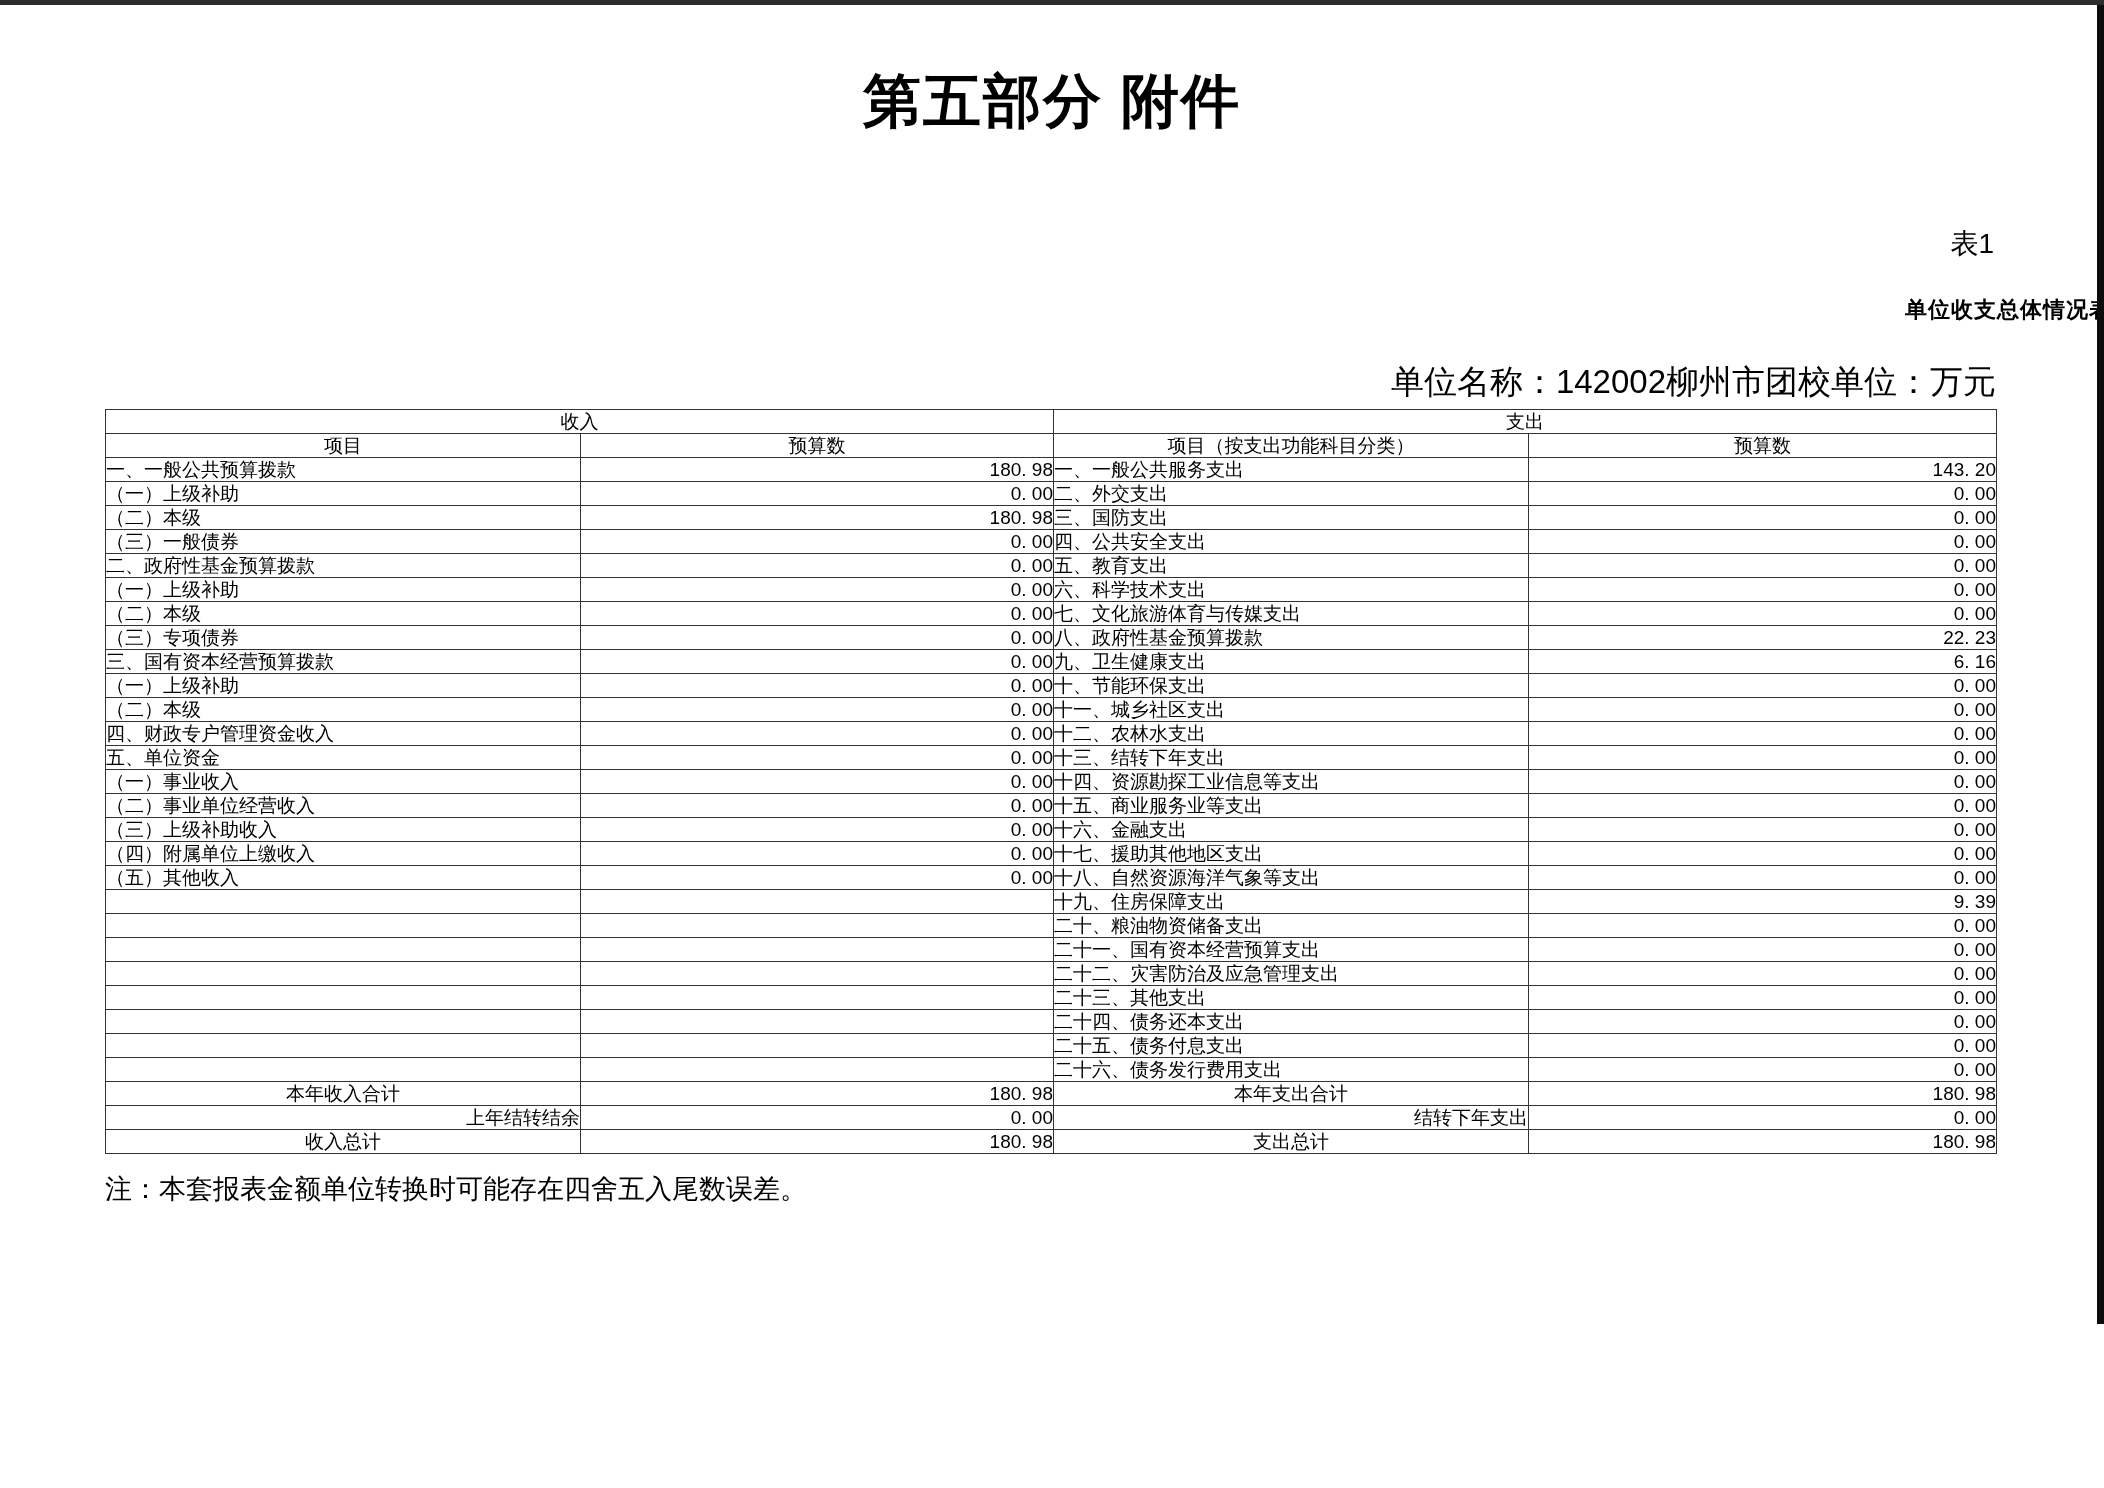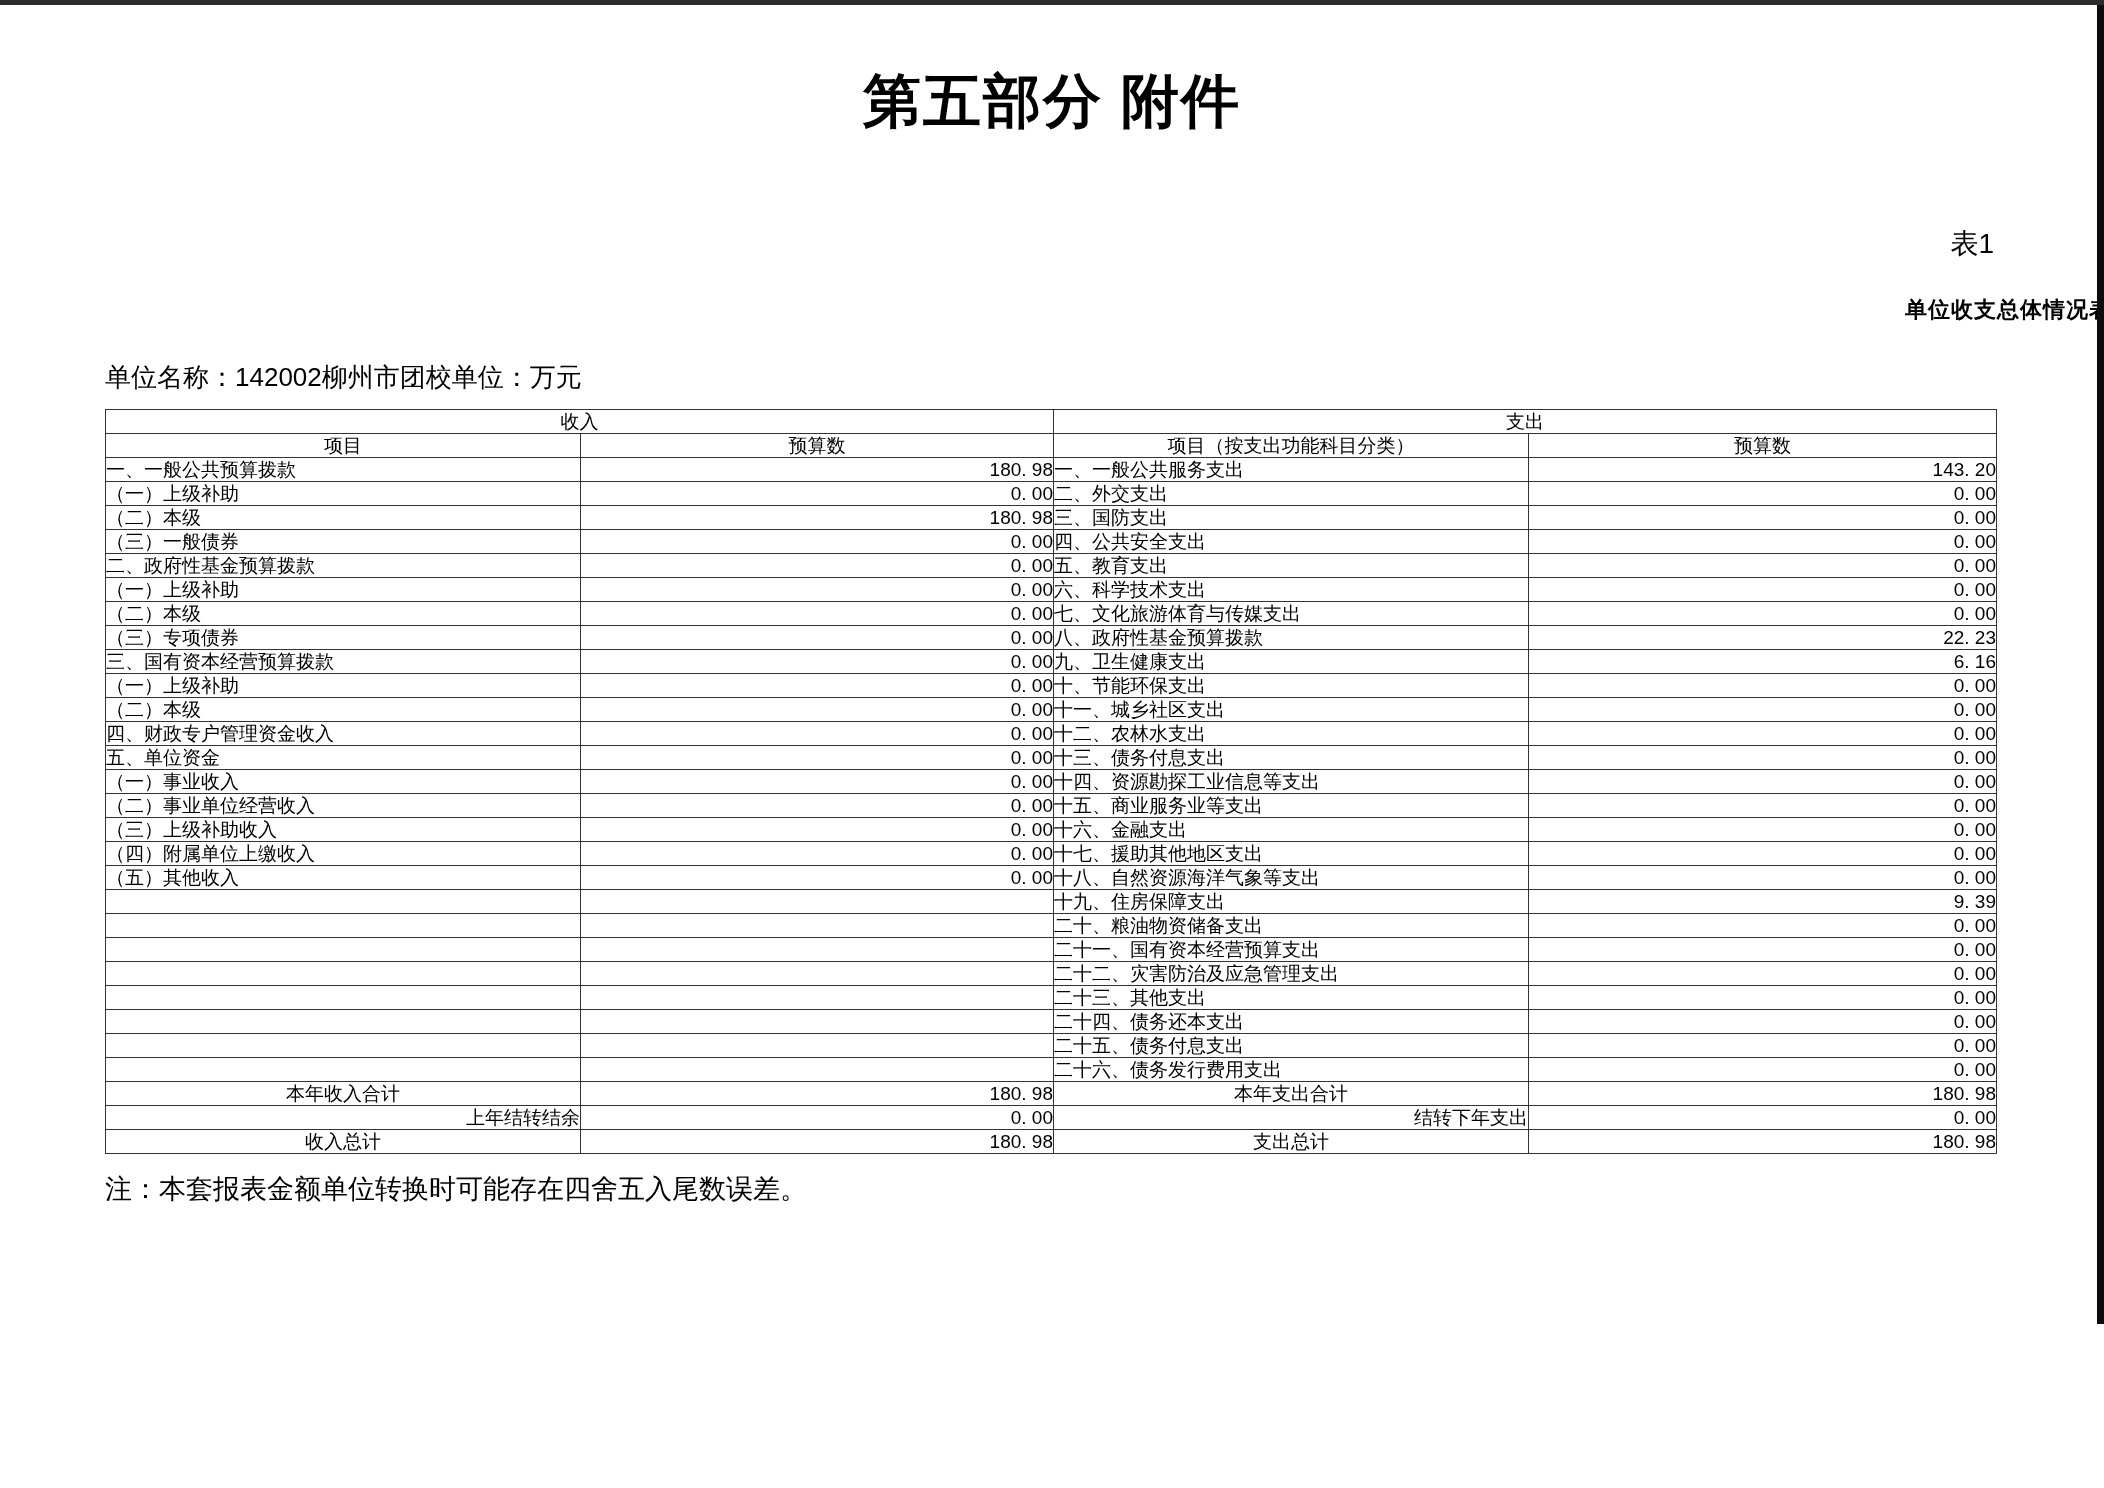--- a/index.html
+++ b/index.html
@@ -17,22 +17,22 @@
     position:absolute;top:58px;left:0;width:100%;
     text-align:center;font-size:58px;font-weight:bold;letter-spacing:2px;
   }
   .table-tag{position:absolute;top:220px;right:110px;font-size:28px;}
   .subtitle{
     position:absolute;top:290px;left:0;width:100%;
     text-align:right;font-size:22px;font-weight:bold;letter-spacing:1px;padding-left:8px;
   }
   .meta-row{
     position:absolute;top:355px;left:105px;width:1891px;
-    display:flex;justify-content:flex-start;align-items:flex-end;
-    font-size:26px;
+    display:flex;justify-content:flex-end;align-items:flex-end;
+    font-size:33px;
   }
   table.grid{
     position:absolute;top:404px;left:105px;width:1891px;
     border-collapse:collapse;table-layout:fixed;
     font-size:19px;
   }
   table.grid th, table.grid td{
     border:1.5px solid #333333;
     height:23px;line-height:23px;
     padding:0;overflow:hidden;white-space:nowrap;
@@ -152,21 +152,21 @@
   </tr>
         <tr>
     <td class="item a-item">四、财政专户管理资金收入</td>
     <td class="val">0. 00</td>
     <td class="item a-item">十二、农林水支出</td>
     <td class="val">0. 00</td>
   </tr>
         <tr>
     <td class="item a-item">五、单位资金</td>
     <td class="val">0. 00</td>
-    <td class="item a-item">十三、债务付息支出</td>
+    <td class="item a-item">十三、结转下年支出</td>
     <td class="val">0. 00</td>
   </tr>
         <tr>
     <td class="item a-sub">（一）事业收入</td>
     <td class="val">0. 00</td>
     <td class="item a-item">十四、资源勘探工业信息等支出</td>
     <td class="val">0. 00</td>
   </tr>
         <tr>
     <td class="item a-sub">（二）事业单位经营收入</td>

